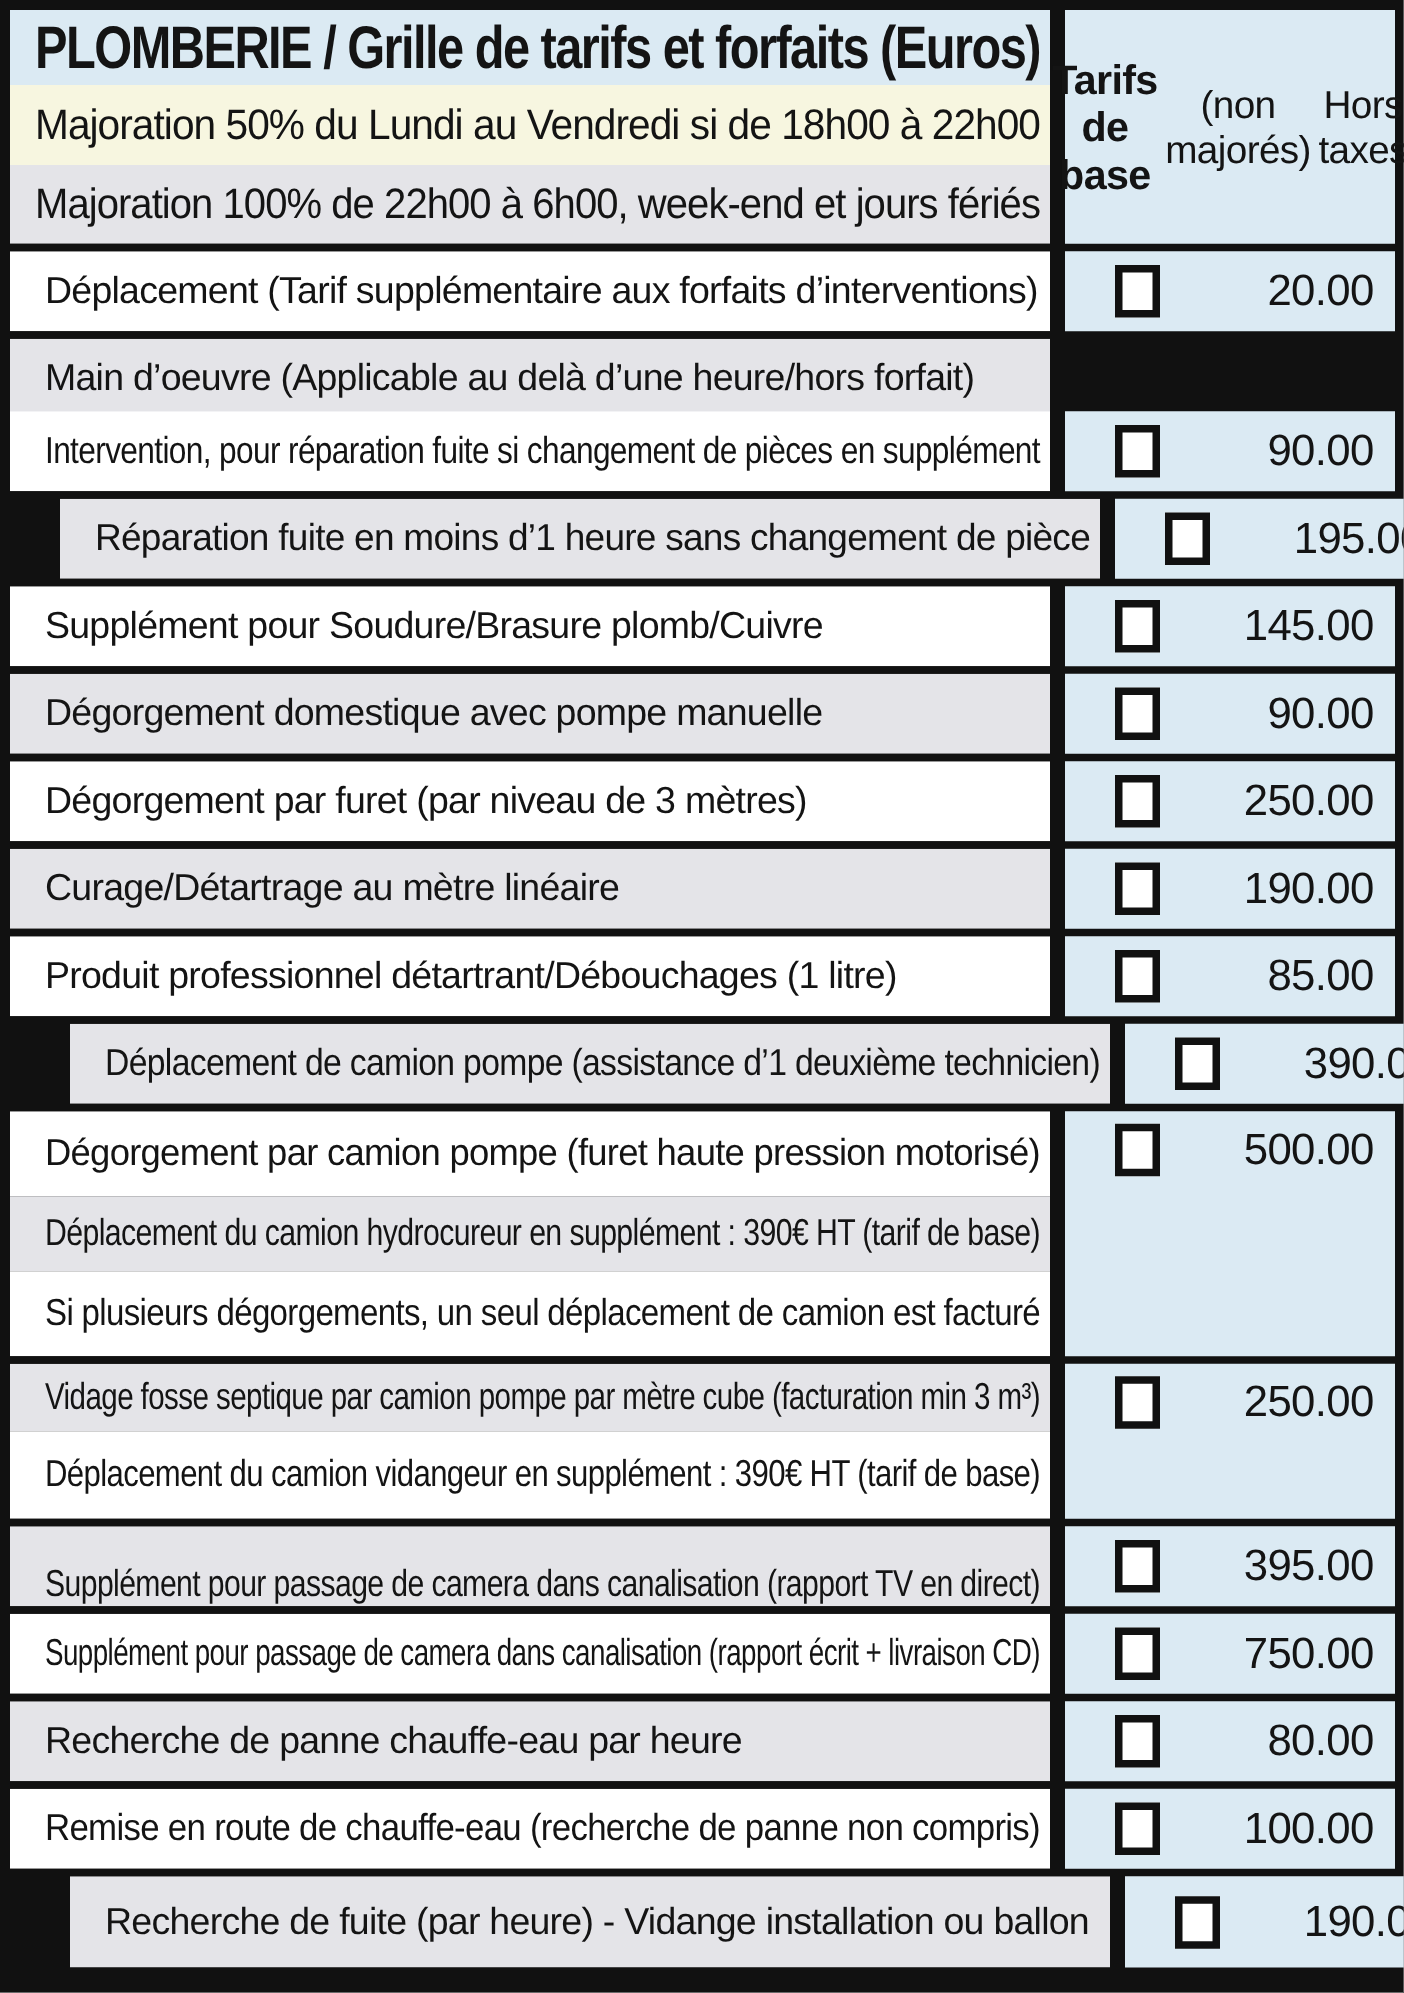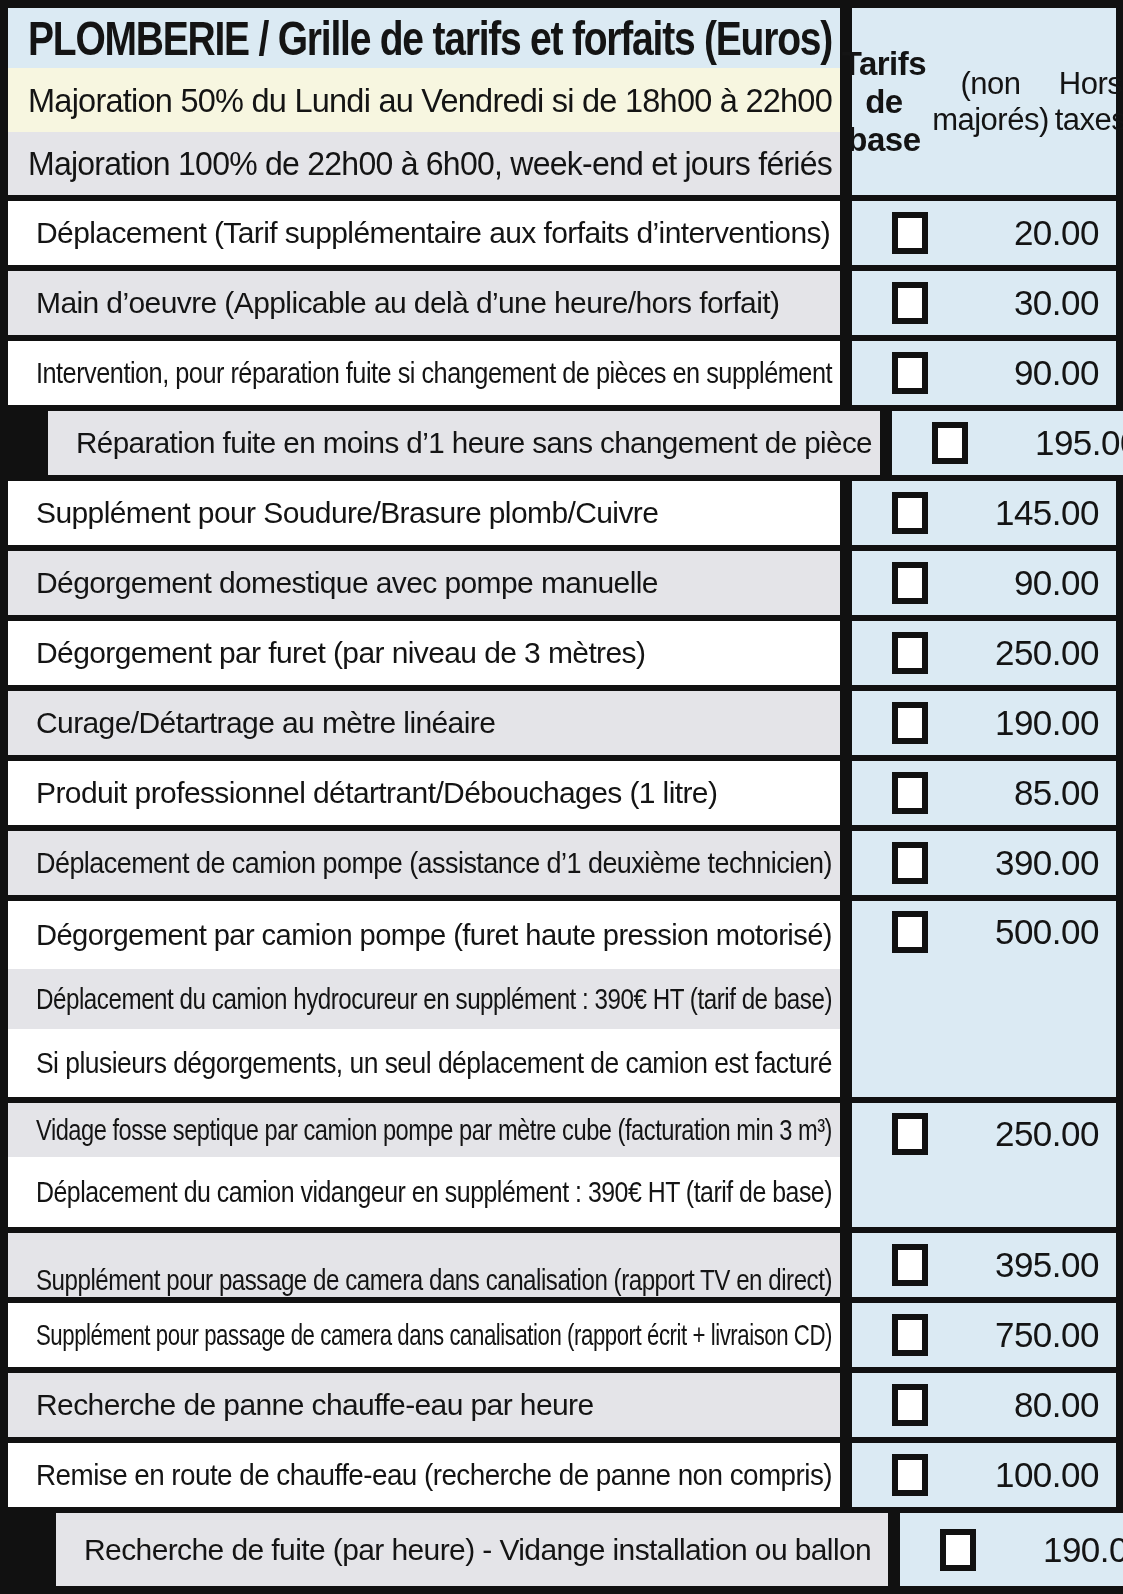--- a/index.html
+++ b/index.html
@@ -78,21 +78,21 @@
             <span class="fit">Déplacement (Tarif supplémentaire aux forfaits d’interventions)</span>
           </div>
         </div>
         <div class="rcol">
           <div class="priceline">
             <div class="cb" role="checkbox" aria-checked="false"></div>
             <span class="price">20.00</span>
           </div>
         </div>
       </div>
-      <div class="trow" style="height: 64px;">
+      <div class="trow" style="height: 52px; flex-direction: column;">
         <div class="lcol">
           <div class="line shade-gray" style="height: 64px;">
             <span class="fit">Main d’oeuvre (Applicable au delà d’une heure/hors forfait)</span>
           </div>
         </div>
         <div class="rcol">
           <div class="priceline">
             <div class="cb" role="checkbox" aria-checked="false"></div>
             <span class="price">30.00</span>
           </div>
@@ -182,21 +182,21 @@
             <span class="fit">Produit professionnel détartrant/Débouchages (1 litre)</span>
           </div>
         </div>
         <div class="rcol">
           <div class="priceline">
             <div class="cb" role="checkbox" aria-checked="false"></div>
             <span class="price">85.00</span>
           </div>
         </div>
       </div>
-      <div class="trow" style="height: 64px;">
+      <div class="trow" style="height: 64px; margin-left: 48px;">
         <div class="lcol">
           <div class="line shade-gray" style="height: 64px;">
             <span class="fit" style="transform-origin: left center; transform: scaleX(0.898991);">Déplacement de camion pompe (assistance d’1 deuxième technicien)</span>
           </div>
         </div>
         <div class="rcol">
           <div class="priceline">
             <div class="cb" role="checkbox" aria-checked="false"></div>
             <span class="price">390.00</span>
           </div>

